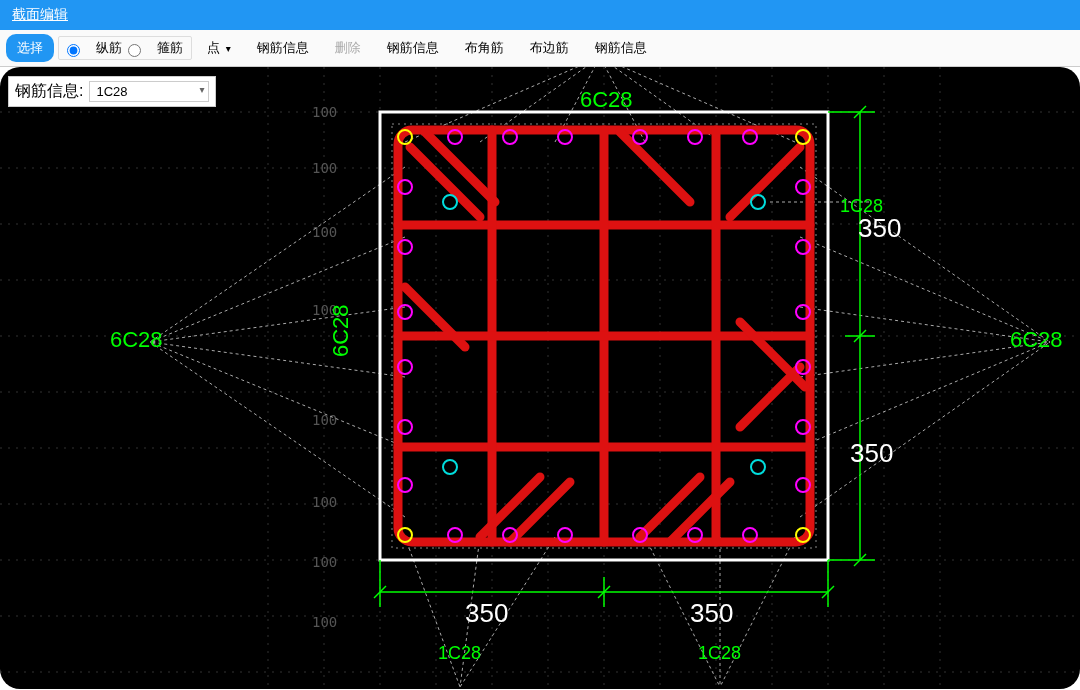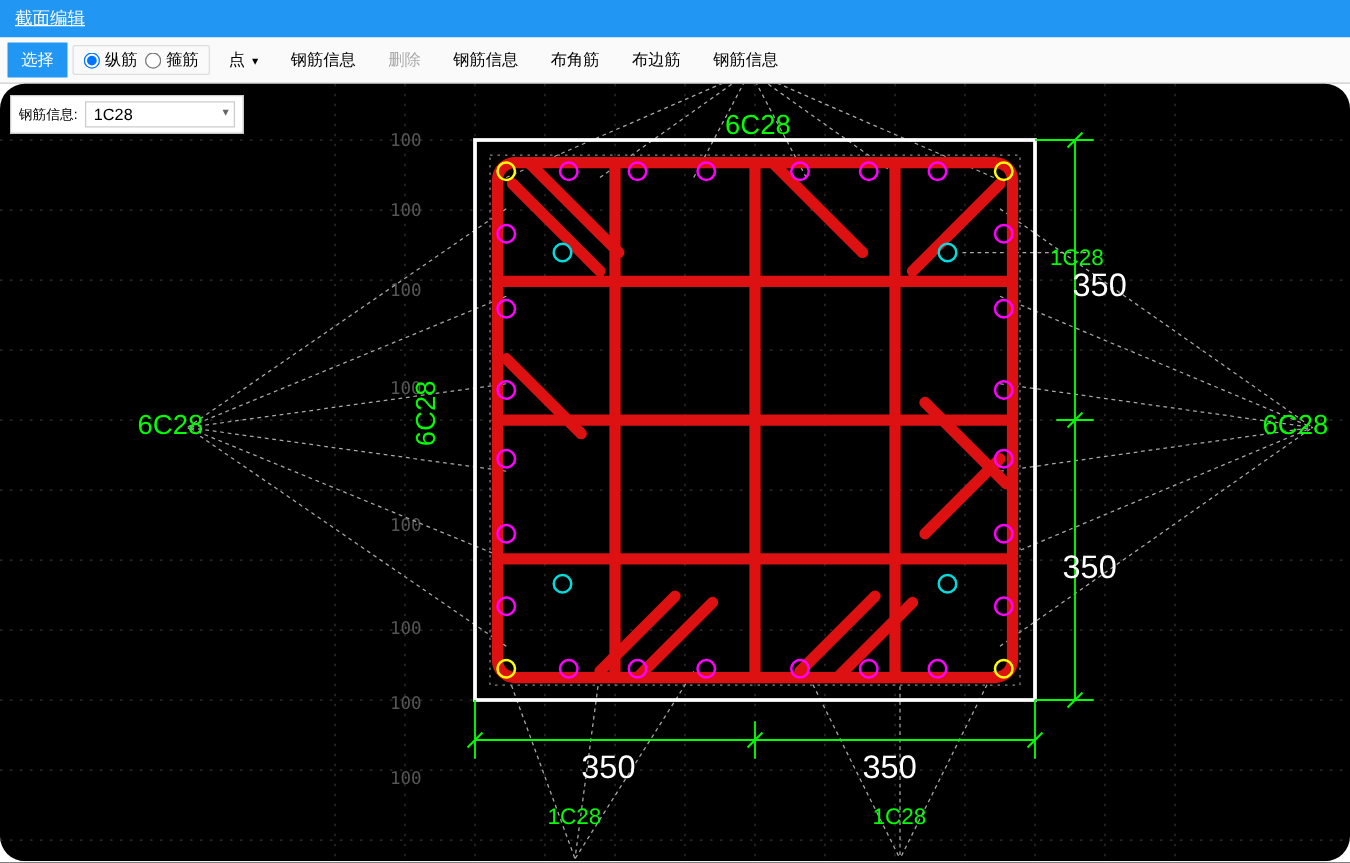--- a/index.html
+++ b/index.html
@@ -1,27 +1,27 @@
 <!DOCTYPE html>
 <html><head>
 <meta charset="utf-8">
 <style>
   * { box-sizing: border-box; margin: 0; padding: 0; }
   body { font-family: "Microsoft YaHei", sans-serif; font-size: 13px; background: #fff; }
   .titlebar { background: #2196f3; color: #fff; padding: 6px 12px; font-size: 14px; text-decoration: underline; }
   .toolbar { display: flex; align-items: center; gap: 4px; padding: 4px 6px; border-bottom: 1px solid #ccc; background: #fafafa; }
   .btn { padding: 4px 10px; border: 1px solid transparent; background: transparent; cursor: pointer; font-size: 13px; }
-  .btn.primary { background: #2196f3; color: #fff; border-radius: 0; }
+  .btn.primary { background: #2196f3; color: #fff; border-radius: 10px; }
   .btn.disabled { color: #aaa; cursor: default; }
   .radio-group { display: flex; align-items: center; gap: 6px; border: 1px solid #ddd; padding: 2px 8px; border-radius: 2px; }
-  .radio-opt { display: flex; align-items: center; gap: 4px; cursor: pointer; }
+  .radio-opt { display: flex; align-items: flex-end; gap: 16px; cursor: pointer; }
   .radio-opt input { cursor: pointer; }
   .caret { font-size: 10px; margin-left: 2px; }
   .infobar { position: absolute; left: 8px; top: 76px; display: flex; align-items: center; gap: 6px; background: #fff; border: 1px solid #ccc; padding: 4px 6px; z-index: 10; }
-  .infobar label { font-size: 11px; }
+  .infobar label { font-size: 16px; }
   .infobar select, .infobar .sel { border: 1px solid #ccc; padding: 2px 18px 2px 6px; font-size: 13px; width: 120px; background: #fff; position: relative; }
   .sel::after { content: "▾"; position: absolute; right: 4px; top: 2px; font-size: 10px; color: #666; }
   .canvas-wrap { position: relative; width: 1080px; height: 622px; background: #000; overflow: hidden; border-radius: 20px; }
   svg { display: block; }
   .grid-label { fill: #555; font-size: 14px; font-family: monospace; }
   .dim-text { fill: #fff; font-size: 26px; font-family: sans-serif; }
   .rebar-label { fill: #00ff00; font-size: 22px; font-family: sans-serif; }
   .rebar-label-sm { fill: #00ff00; font-size: 18px; font-family: sans-serif; }
 </style>
 </head>

